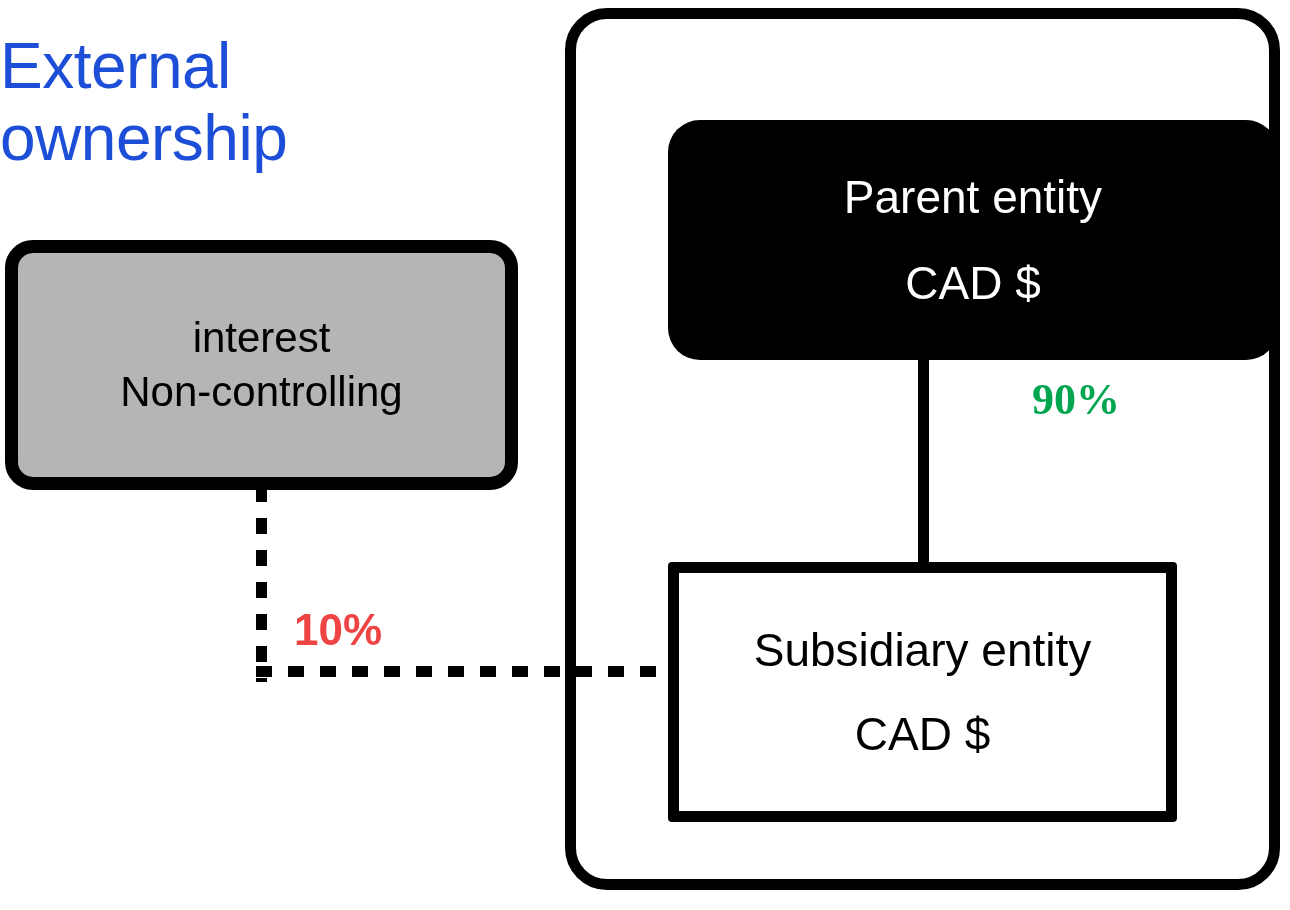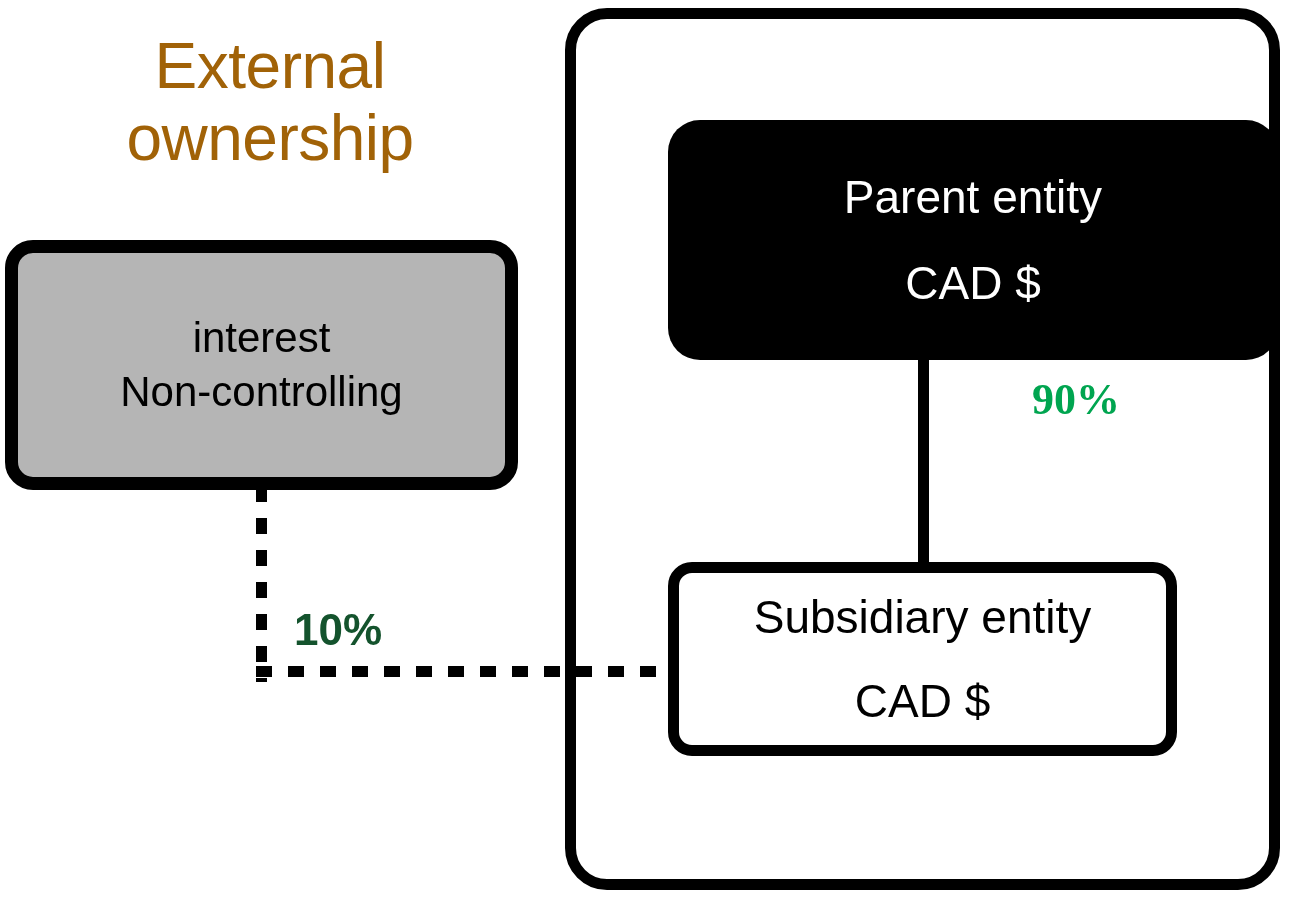--- a/index.html
+++ b/index.html
@@ -18,24 +18,24 @@
     background: #ffffff;
     overflow: hidden;
   }
 
   
   #external-ownership-title {
     position: absolute;
     left: 0px;
     top: 30px;
     width: 540px;
-    text-align: center;
+    text-align: left;
     font-size: 64px;
     line-height: 72px;
-    color: #a16207;
+    color: #1d4ed8;
     letter-spacing: -0.5px;
   }
   #external-ownership-title .title-line {
     display: block;
     white-space: nowrap;
   }
 
   
   #group-container {
     position: absolute;
@@ -75,24 +75,24 @@
   }
   #parent-entity-box .entity-line {
     font-size: 46px;
     line-height: 86px;
   }
 
   #subsidiary-entity-box {
     left: 668px;
     top: 562px;
     width: 509px;
-    height: 194px;
+    height: 260px;
     background: #ffffff;
     border: 11px solid #000000;
-    border-radius: 24px;
+    border-radius: 4px;
     color: #000000;
   }
   #subsidiary-entity-box .entity-line {
     font-size: 46px;
     line-height: 84px;
   }
 
   #nci-box {
     left: 5px;
     top: 240px;
@@ -184,15 +184,15 @@
   <div class="entity-box" id="nci-box">
     <span class="entity-line">interest</span>
     <span class="entity-line">Non-controlling</span>
   </div>
 
   <div id="parent-subsidiary-connector"></div>
   <div id="nci-vertical-dotted"></div>
   <div id="nci-horizontal-dotted"></div>
 
   <div class="pct-label" id="pct-parent-label" style="color: rgb(0, 165, 80); font-family: Liberation Serif, serif;">90%</div>
-  <div class="pct-label" id="pct-nci-label" style="color: #14532d; text-align: right;">10%</div>
+  <div class="pct-label" id="pct-nci-label" style="color: #ef4444; text-align: right;">10%</div>
 
 </div>
 
 </body></html>

